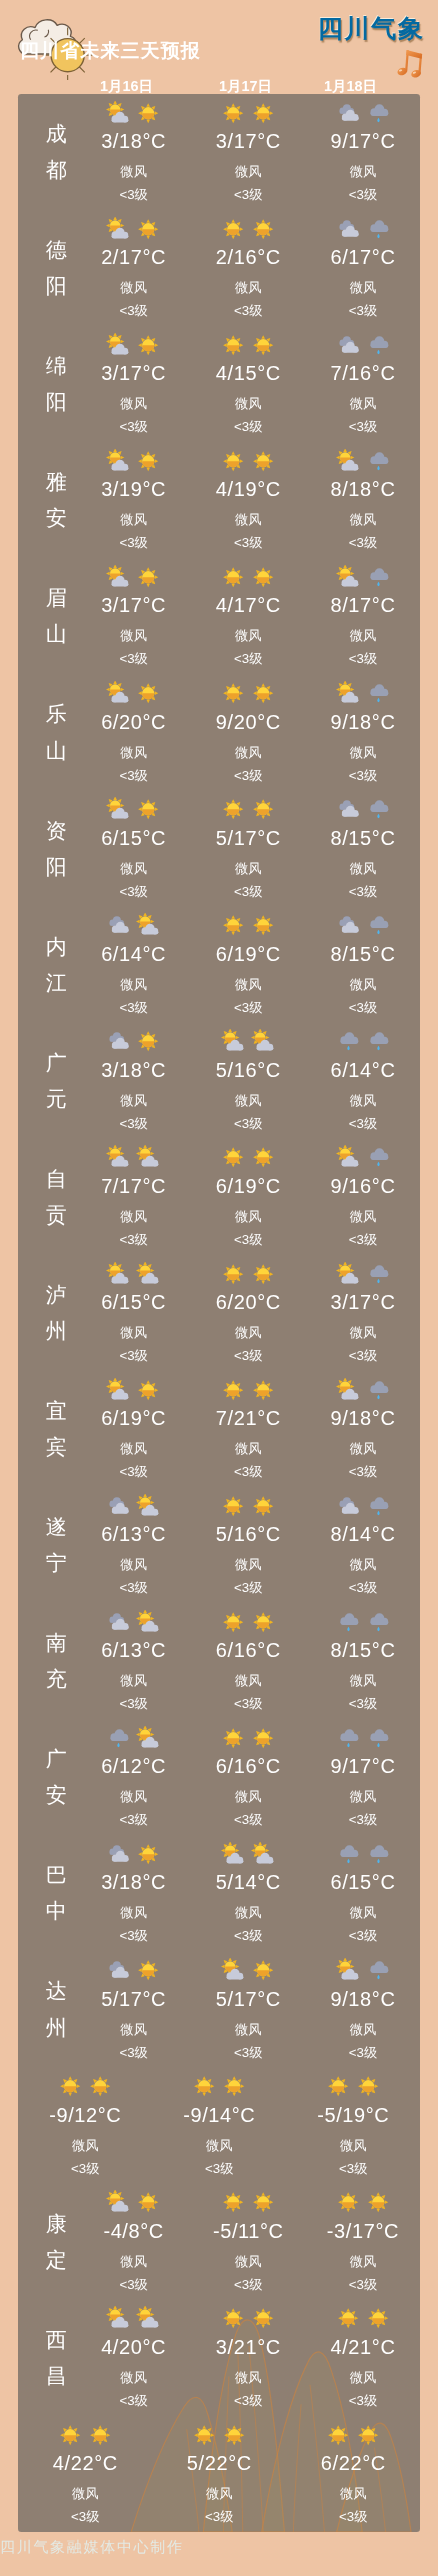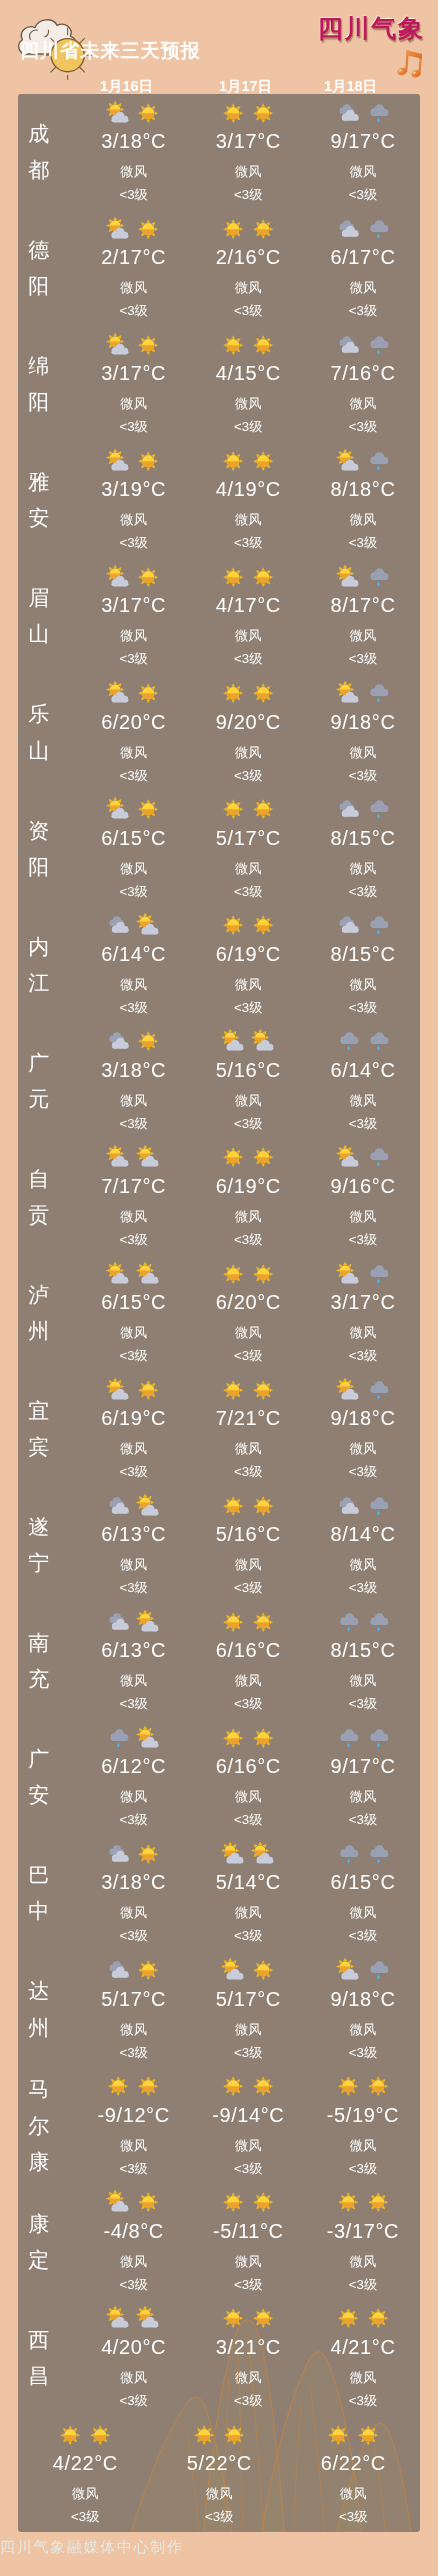--- a/index.html
+++ b/index.html
@@ -6,42 +6,42 @@
   body{
     width:439px;height:2576px;position:relative;overflow:hidden;
     background:#eec4a4;
     font-family:"Liberation Sans", sans-serif;
     -webkit-font-smoothing:antialiased;
   }
   .hdr-illus{position:absolute;left:14.4px;top:11px;width:83px;height:69px;}
   .brand{
     position:absolute;top:12.2px;right:14.4px;
     font-family:"Liberation Serif", serif;font-weight:700;
-    font-size:25px;letter-spacing:1.7px;color:#be185d;
+    font-size:25px;letter-spacing:1.7px;color:#0369a1;
     text-shadow:1.1px 1.7px 1.1px rgba(120,82,36,.55), -0.6px -0.6px 0.6px rgba(255,250,235,.75);
   }
   .note-icon{position:absolute;top:42px;right:13.3px;width:32px;height:37px;}
   .page-title{
     position:absolute;left:0;right:0;top:38px;
     padding-left:20px;
     color:#ffffff;font-size:19px;font-weight:700;letter-spacing:1.1px;
   }
   .date-label{position:absolute;top:68px;width:89px;text-align:center;
     color:#ffffff;font-size:14.4px;font-weight:700;margin-top:9px;}
   .date-1{left:82px;}
   .date-2{left:201px;}
   .date-3{left:306px;}
   .panel{
     position:absolute;left:18.3px;top:94px;width:402px;height:2438px;
     background:#8e7f72;border-radius:3.3px;
   }
   .mountains{position:absolute;right:0;bottom:0;width:300px;height:311px;pointer-events:none;}
   .rows{position:absolute;inset:0;display:flex;flex-direction:column;}
   .row{flex:1;display:flex;align-items:center;}
-  .citycol{width:58px;display:flex;padding-left:9px;box-sizing:border-box;}
+  .citycol{width:58px;display:flex;justify-content:center;padding-left:18px;box-sizing:border-box;}
   .city{
     width:23px;text-align:center;color:#ffffff;
     font-size:21px;line-height:1.72;word-break:break-all;font-weight:400;
   }
   .cell{flex:1;display:flex;flex-direction:column;align-items:center;justify-content:center;}
   .icons{display:flex;gap:5.6px;align-items:center;height:25.6px;}
   .icons svg{width:24.4px;height:24.4px;display:block;}
   .temp{font-size:20px;color:#ffffff;margin-top:4.4px;font-weight:400;letter-spacing:0.6px;}
   .wind{font-size:13.3px;color:#fdfdfd;margin-top:10px;}
   .level{font-size:13.3px;color:#fdfdfd;margin-top:5px;}
@@ -2041,23 +2041,20 @@
               </g>
               <path d="M20.5,27.5 c2.6,3.4 2.6,5.8 0,7.4 c-2.6,-1.6 -2.6,-4 0,-7.4" fill="#4fb5ee"></path>
             </svg>
           </div>
           <div class="temp">9/18°C</div>
           <div class="wind">微风</div>
           <div class="level">&lt;3级</div>
         </div>
       </div>
       <div class="row">
-        <div class="citycol">
-          <div class="city">马尔康</div>
-        </div>
         <div class="cell">
           <div class="icons">
             <svg viewBox="0 0 40 40">
               <g fill="#f1b41f">
                 <polygon points="0,-16.5 3,-10.5 -3,-10.5" transform="translate(20,20) rotate(0)"></polygon>
                 <polygon points="0,-16.5 3,-10.5 -3,-10.5" transform="translate(20,20) rotate(45)"></polygon>
                 <polygon points="0,-16.5 3,-10.5 -3,-10.5" transform="translate(20,20) rotate(90)"></polygon>
                 <polygon points="0,-16.5 3,-10.5 -3,-10.5" transform="translate(20,20) rotate(135)"></polygon>
                 <polygon points="0,-16.5 3,-10.5 -3,-10.5" transform="translate(20,20) rotate(180)"></polygon>
                 <polygon points="0,-16.5 3,-10.5 -3,-10.5" transform="translate(20,20) rotate(225)"></polygon>

